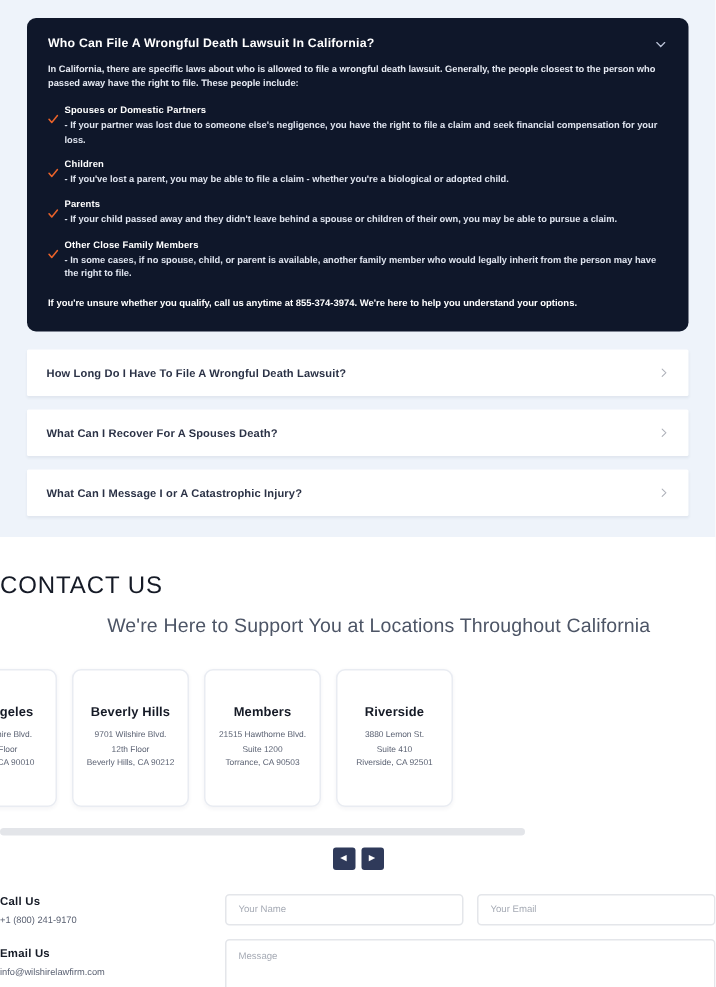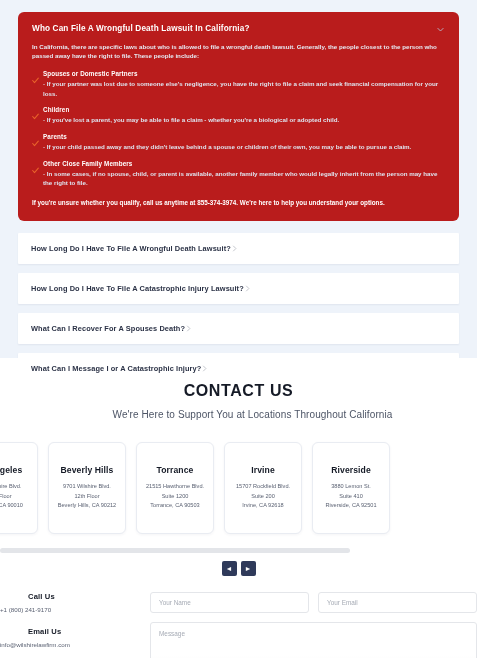--- a/index.html
+++ b/index.html
@@ -11,21 +11,21 @@
   }
   .page { position: relative; width: 477px; height: 658px; }
 
   
   .faq-section {
     background: #eef3fa;
     padding: 12px 18px 24px 18px;
     height: 358px;
   }
   .faq-open {
-    background: #b91c1c;
+    background: #0f172a;
     border-radius: 6px;
     padding: 12px 14px 14px 14px;
     color: #ffffff;
     position: relative;
   }
   .faq-open-head {
     display: flex; align-items: flex-start; justify-content: space-between;
     gap: 8px;
   }
   .faq-open-title {
@@ -55,36 +55,36 @@
     font-size: 6.3px; font-weight: bold; color: #ffffff;
     margin-top: 11px; line-height: 1.4;
   }
 
   .faq-collapsed-list { margin-top: 12px; }
   .faq-collapsed {
     background: #ffffff;
     border-radius: 1px;
     padding: 11px 13px;
     margin-bottom: 9px;
-    display: flex; align-items: center; justify-content: flex-start;
+    display: flex; align-items: center; justify-content: space-between;
     box-shadow: 0 1px 2px rgba(40,50,80,.07);
   }
   .faq-collapsed-title {
     font-size: 7.4px; color: #2b3246; font-weight: 600; letter-spacing: .1px;
   }
   .chev-right { width: 7px; height: 7px; opacity: .5; }
 
   
   .contact-section { background: #ffffff; padding-top: 24px; }
   .contact-title {
-    text-align: center; font-size: 16px; font-weight: bold;
+    font-size: 16px; font-weight: normal;
     color: #151a26; letter-spacing: .6px;
   }
   .contact-sub {
-    text-align: center; font-size: 10px; color: #4d5566;
+    text-align: center; font-size: 13px; color: #4d5566;
     margin-top: 9px; letter-spacing: .1px; padding-left: 28px;
   }
 
   
   .carousel-wrap { margin-top: 22px; position: relative; }
   .carousel-track {
     display: flex; gap: 10px; padding-left: 0; margin-left: -40px;
   }
   .loc-card {
     flex: 0 0 78px;
@@ -119,21 +119,21 @@
     cursor: pointer;
   }
 
   
   .contact-bottom {
     display: flex; margin-top: 16px; padding-left: 0;
   }
   .contact-info { width: 150px; padding-left: 0; }
   .info-block { margin-bottom: 14px; }
   .info-label {
-    font-size: 7.6px; font-weight: bold; color: #151a26; letter-spacing: .15px; margin-left: 28px;
+    font-size: 7.6px; font-weight: bold; color: #151a26; letter-spacing: .15px;
   }
   .info-value {
     font-size: 6.2px; color: #5a6172; margin-top: 5px;
   }
   .form-area { flex: 1; }
   .form-row { display: flex; gap: 9px; }
   .form-input {
     flex: 1; height: 21px; border: 1px solid #e4e6ea; border-radius: 3px;
     font-size: 6.4px; color: #9aa0ac; padding: 0 8px;
     font-family: "Liberation Sans", sans-serif; background: #fff;
@@ -226,28 +226,20 @@
 
       <div class="faq-collapsed">
         <span class="faq-collapsed-title">How Long Do I Have To File A Wrongful Death Lawsuit?</span>
         <span class="chev-right">
           <svg viewBox="0 0 10 10" width="7" height="7">
             <path d="M3.5 1.5 L7 5 L3.5 8.5" fill="none" stroke="#5a6172" stroke-width="1" stroke-linecap="round"></path>
           </svg>
         </span>
       </div>
 
-      <div class="faq-collapsed">
-        <span class="faq-collapsed-title">How Long Do I Have To File A Catastrophic Injury Lawsuit?</span>
-        <span class="chev-right">
-          <svg viewBox="0 0 10 10" width="7" height="7">
-            <path d="M3.5 1.5 L7 5 L3.5 8.5" fill="none" stroke="#5a6172" stroke-width="1" stroke-linecap="round"></path>
-          </svg>
-        </span>
-      </div>
 
       <div class="faq-collapsed">
         <span class="faq-collapsed-title">What Can I Recover For A Spouses Death?</span>
         <span class="chev-right">
           <svg viewBox="0 0 10 10" width="7" height="7">
             <path d="M3.5 1.5 L7 5 L3.5 8.5" fill="none" stroke="#5a6172" stroke-width="1" stroke-linecap="round"></path>
           </svg>
         </span>
       </div>
 
@@ -279,32 +271,26 @@
         </div>
 
         <div class="loc-card">
           <div class="loc-city">Beverly Hills</div>
           <div class="loc-line">9701 Wilshire Blvd.</div>
           <div class="loc-line">12th Floor</div>
           <div class="loc-line">Beverly Hills, CA 90212</div>
         </div>
 
         <div class="loc-card">
-          <div class="loc-city">Torrance</div>
+          <div class="loc-city">Members</div>
           <div class="loc-line">21515 Hawthorne Blvd.</div>
           <div class="loc-line">Suite 1200</div>
           <div class="loc-line">Torrance, CA 90503</div>
         </div>
 
-        <div class="loc-card">
-          <div class="loc-city">Irvine</div>
-          <div class="loc-line">15707 Rockfield Blvd.</div>
-          <div class="loc-line">Suite 200</div>
-          <div class="loc-line">Irvine, CA 92618</div>
-        </div>
 
         <div class="loc-card">
           <div class="loc-city">Riverside</div>
           <div class="loc-line">3880 Lemon St.</div>
           <div class="loc-line">Suite 410</div>
           <div class="loc-line">Riverside, CA 92501</div>
         </div>
 
 
       </div>

